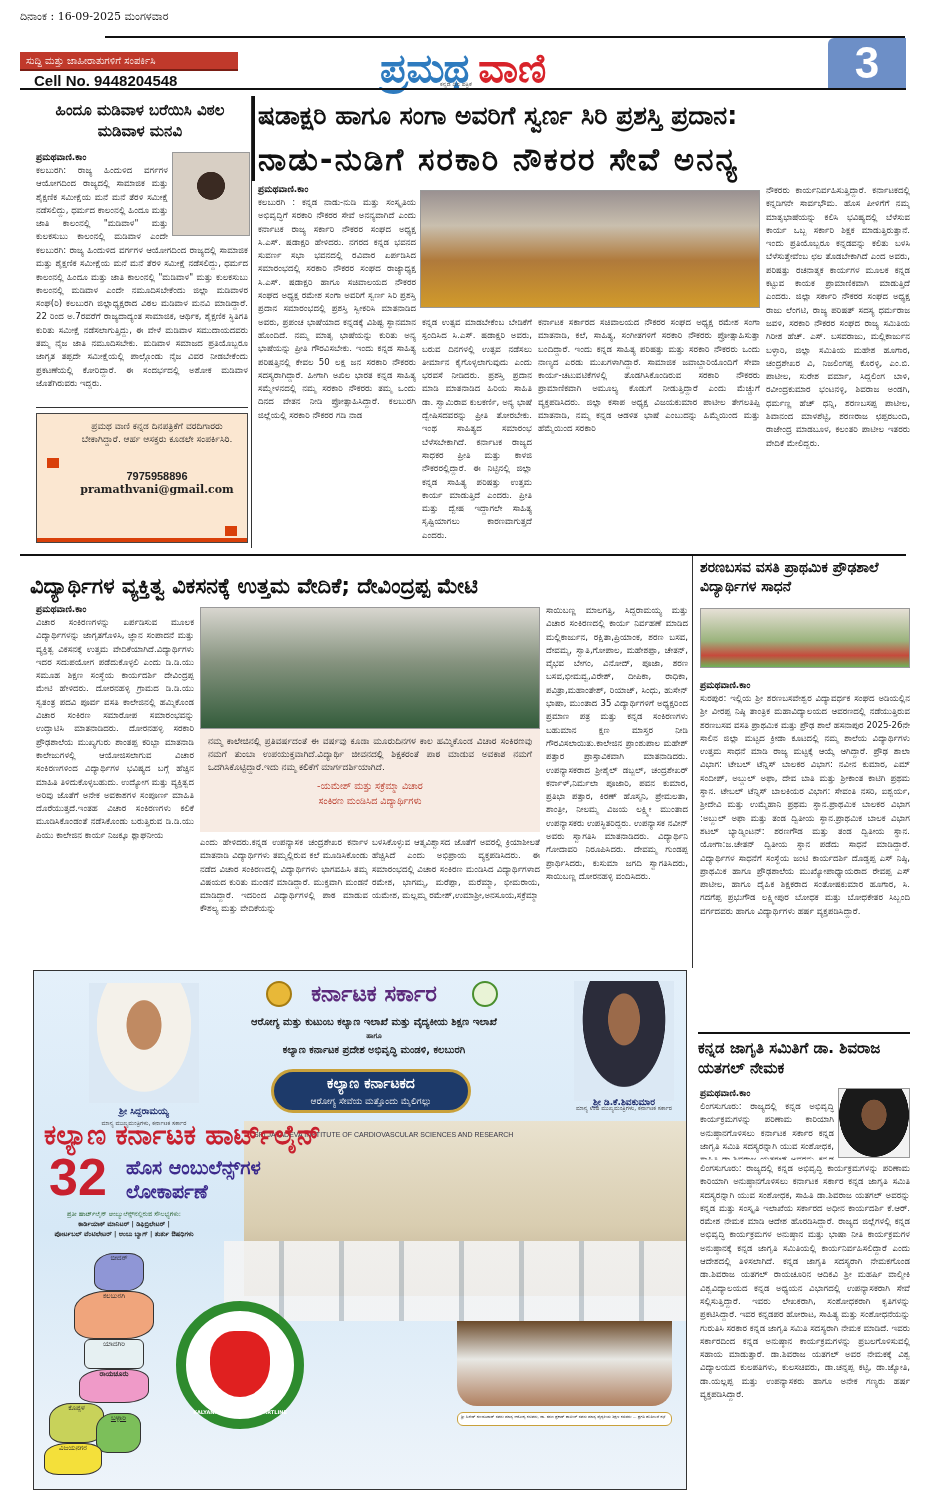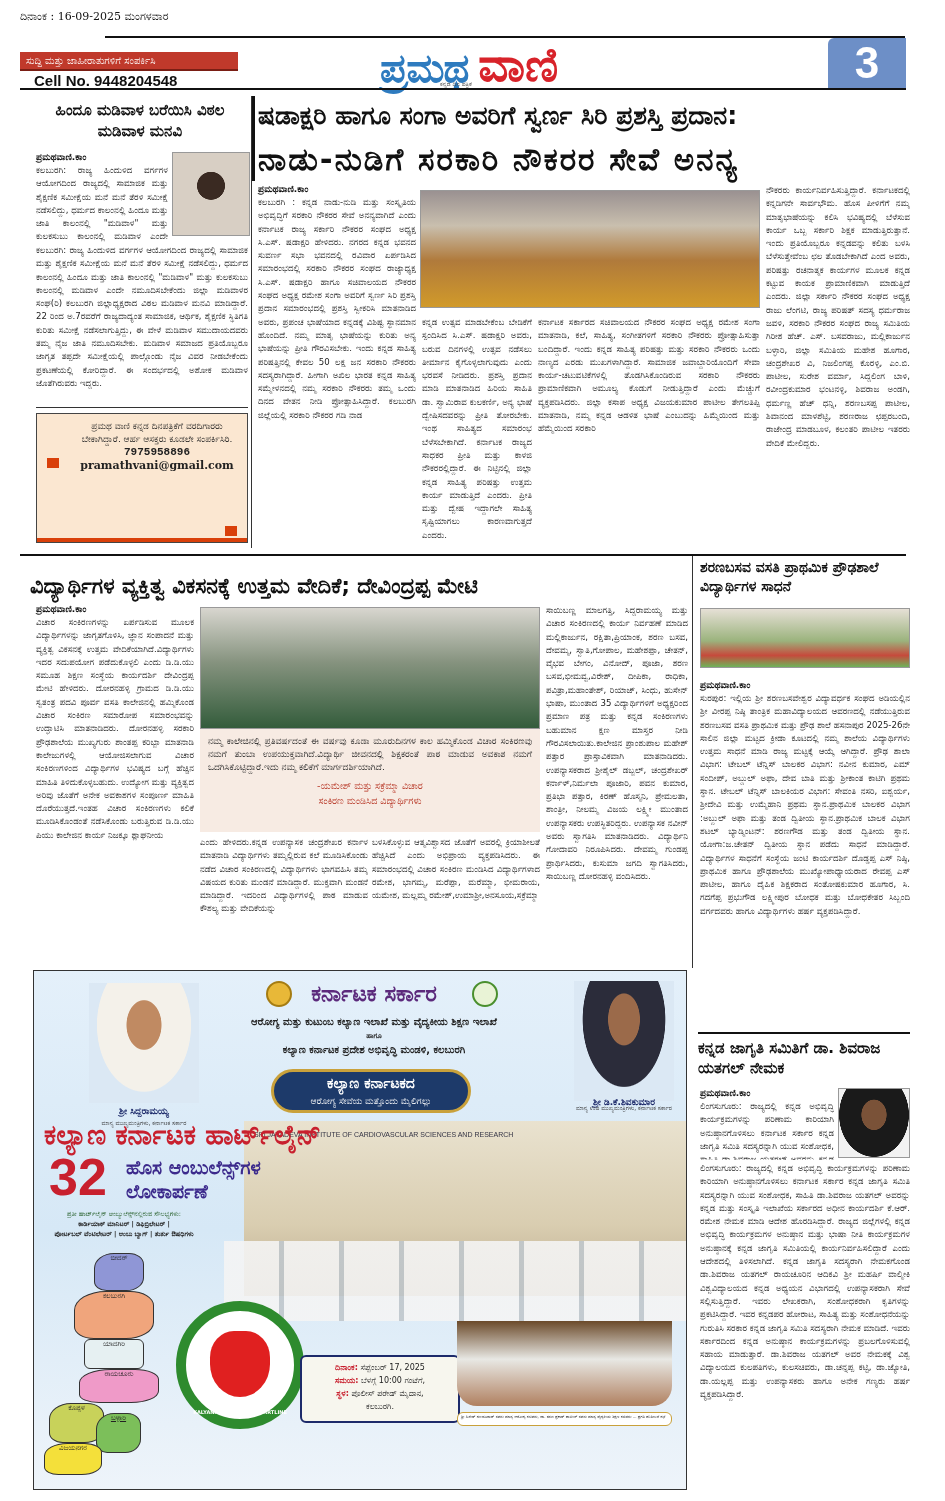--- a/index.html
+++ b/index.html
@@ -8,39 +8,39 @@
 
   .abs { position: absolute; }
 
   
   .date-line { left: 20px; top: 10px; font-family: "DejaVu Serif", serif; font-size: 11px; color: #111; }
   .top-rule { left: 105px; top: 36px; width: 800px; height: 2px; background: #111; }
   .contact-bar { left: 20px; top: 52px; width: 218px; height: 19px; background: #c0392b; color: #fff; font-size: 10px; padding: 3px 6px; border-bottom: 2px solid #7a1e14; }
   .cell-no { left: 34px; top: 72px; font-family: "Liberation Sans", sans-serif; font-weight: bold; font-size: 15px; color: #111; }
   .logo { left: 380px; top: 38px; height: 50px; display: flex; align-items: flex-end; }
   .logo .p1 { font-size: 40px; font-weight: bold; color: #2e7bbf; font-family: "DejaVu Sans", sans-serif; letter-spacing: -1px; line-height: 1; }
-  .logo .p2 { font-size: 47px; font-weight: bold; color: #d8232a; margin-left: 10px; font-family: "DejaVu Sans", sans-serif; line-height: 1; }
+  .logo .p2 { font-size: 40px; font-weight: bold; color: #d8232a; margin-left: 10px; font-family: "DejaVu Sans", sans-serif; line-height: 1; }
   .logo-tag { left: 440px; top: 80px; font-size: 6px; color: #444; }
   .page-num { left: 828px; top: 38px; width: 78px; height: 50px; background: #6d8fc7; color: #fff; font-family: "Liberation Sans", sans-serif; font-weight: bold; font-size: 44px; text-align: center; line-height: 50px; border-radius: 6px 0 0 0; }
   .mast-rule { left: 20px; top: 88px; width: 886px; height: 2px; background: #111; }
 
   
   .col-rule-v { width: 1px; background: #333; }
   .headline { font-weight: bold; color: #111; text-align: center; }
   .h-left1 { left: 30px; top: 100px; width: 220px; font-size: 15px; line-height: 21px; }
   .byline { font-weight: bold; font-size: 9px; color: #111; }
   .body-text { font-size: 8.6px; line-height: 13.3px; color: #222; text-align: justify; overflow: hidden; }
   .photo { background: linear-gradient(135deg,#b9a58f,#6b5b4b); border: 1px solid #999; overflow: hidden; }
   .portrait1 { left: 172px; top: 152px; width: 78px; height: 84px; background: radial-gradient(circle at 50% 40%, #3a2a22 0 22%, #d8cfc4 23% 100%); }
 
   
   .wanted { left: 36px; top: 413px; width: 212px; height: 130px; border: 1px solid #444; background: #fbe7d1; }
   .wanted-head { background: #1020c8; color: #fff; font-weight: bold; font-size: 17px; text-align: center; height: 30px; line-height: 30px; }
   .wanted-body { padding: 6px 10px 0 40px; font-size: 9px; text-align: center; line-height: 13px; color: #222; }
-  .wanted-phone { font-family: Liberation Mono, monospace; font-weight: bold; font-size: 11px; }
+  .wanted-phone { font-family: Liberation Sans, sans-serif; font-weight: bold; font-size: 11px; margin-top: 24px; }
   .wanted-mail { font-family: "DejaVu Serif", serif; font-weight: bold; font-size: 11px; }
   .sq { width: 12px; height: 10px; background: #d9400a; }
   .wanted-foot { position: absolute; left: 0; bottom: 0; width: 100%; height: 4px; background: #d9400a; }
 
   
   .lead-bar { left: 252px; top: 96px; width: 3px; height: 85px; background: #111; }
   .h-lead1 { left: 258px; top: 98px; width: 650px; font-size: 25px; line-height: 36px; text-align: left; }
   .h-lead2 { left: 258px; top: 138px; width: 650px; font-size: 31px; line-height: 42px; text-align: left; letter-spacing: 2px; }
   .lead-photo { left: 420px; top: 190px; width: 340px; height: 118px; background: linear-gradient(180deg,#9a9191 0%,#c9bfae 30%,#b07a3b 60%,#d19a2a 100%); }
 
@@ -188,37 +188,31 @@
     <div>ಪ್ರತೀ ಹಾರ್ಟ್‌ಲೈನ್ ಆಂಬ್ಯುಲೆನ್ಸ್‌ನಲ್ಲಿರುವ ಸೌಲಭ್ಯಗಳು:</div>
     <div class="ad-feat2">ಕಾರ್ಡಿಯಾಕ್ ಮಾನಿಟರ್ | ಡಿಫಿಬ್ರಿಲೇಟರ್ |</div>
     <div class="ad-feat2">ಪೋರ್ಟಬಲ್ ವೆಂಟಿಲೇಟರ್ | ಆಂಬು ಬ್ಯಾಗ್ | ತುರ್ತು ಔಷಧಿಗಳು</div>
   </div>
   <div class="ad-amb"></div>
 
   <div class="ad-map">
     <div class="map-region" style="left:50px;top:0;width:50px;height:38px;background:#8f96d6;"><span>ಬೀದರ್</span></div>
     <div class="map-region" style="left:30px;top:38px;width:80px;height:48px;background:#f0a57c;"><span>ಕಲಬುರಗಿ</span></div>
     <div class="map-region" style="left:40px;top:86px;width:60px;height:30px;background:#e6f0f2;border-radius:6px;"><span>ಯಾದಗಿರಿ</span></div>
-    <div class="map-region" style="left:35px;top:116px;width:80px;height:34px;background:#ef9ac8;"><span>ರಾಯಚೂರು</span></div>
+    <div class="map-region" style="left:35px;top:116px;width:70px;height:34px;background:#ef9ac8;font-weight:bold;"><span>ರಾಯಚೂರು</span></div>
     <div class="map-region" style="left:5px;top:150px;width:55px;height:40px;background:#c8d25a;"><span>ಕೊಪ್ಪಳ</span></div>
     <div class="map-region" style="left:52px;top:160px;width:45px;height:40px;background:#7cbf5a;text-decoration:underline;"><span>ಬಳ್ಳಾರಿ</span></div>
     <div class="map-region" style="left:0;top:190px;width:58px;height:32px;background:#f4e03a;"><span>ವಿಜಯನಗರ</span></div>
   </div>
 
   <div class="ad-logo">
     <div class="ad-logo-heart"></div>
     <div class="ad-logo-text">KALYANA KARNATAKA HEARTLINE</div>
   </div>
 
-  <div class="ad-event">
-    <div><b>ದಿನಾಂಕ:</b> <span>ಸೆಪ್ಟೆಂಬರ್ 17, 2025</span></div>
-    <div><b>ಸಮಯ:</b> <span>ಬೆಳಗ್ಗೆ 10:00 ಗಂಟೆಗೆ,</span></div>
-    <div><b>ಸ್ಥಳ:</b> <span>ಪೊಲೀಸ್ ಪರೇಡ್ ಮೈದಾನ,</span></div>
-    <div>ಕಲಬುರಗಿ.</div>
-  </div>
 
   <div class="ad-meeting"></div>
   <div class="ad-caption">ಶ್ರೀ ದಿನೇಶ್ ಗುಂಡೂರಾವ್ ರವರು ಮಾನ್ಯ ಆರೋಗ್ಯ ಸಚಿವರು, ಡಾ. ಶರಣ ಪ್ರಕಾಶ್ ಪಾಟೀಲ್ ರವರು ಮಾನ್ಯ ವೈದ್ಯಕೀಯ ಶಿಕ್ಷಣ ಸಚಿವರು ... ಪ್ರಗತಿ ಪರಿಶೀಲನೆ ಸಭೆ</div>
 </div>
 
 <div class="abs sec-rule" style="left:698px;top:1032px;width:212px;"></div>
 <div class="abs headline h-right3">ಕನ್ನಡ ಜಾಗೃತಿ ಸಮಿತಿಗೆ ಡಾ. ಶಿವರಾಜ ಯತಗಲ್ ನೇಮಕ</div>
 <div class="abs byline" style="left:700px;top:1088px;">ಪ್ರಮಥವಾಣಿ.ಕಾಂ</div>
 <div class="abs photo portrait3"></div>
 <div class="abs body-text" style="left:700px;top:1100px;width:134px;height:60px;">ಲಿಂಗಸುಗೂರು: ರಾಜ್ಯದಲ್ಲಿ ಕನ್ನಡ ಅಭಿವೃದ್ಧಿ ಕಾರ್ಯಕ್ರಮಗಳನ್ನು ಪರಿಣಾಮ ಕಾರಿಯಾಗಿ ಅನುಷ್ಠಾನಗೊಳಿಸಲು ಕರ್ನಾಟಕ ಸರ್ಕಾರ ಕನ್ನಡ ಜಾಗೃತಿ ಸಮಿತಿ ಸದಸ್ಯರನ್ನಾಗಿ ಯುವ ಸಂಶೋಧಕ, ಸಾಹಿತಿ ಡಾ.ಶಿವರಾಜ ಯತಗಲ್ ಅವರನ್ನು ಕನ್ನಡ ಮತ್ತು ಸಂಸ್ಕೃತಿ ಇಲಾಖೆಯ ಸರ್ಕಾರದ ಅಧೀನ ಕಾರ್ಯದರ್ಶಿ ಕೆ.ಆರ್. ರಮೇಶ ನೇಮಕ ಮಾಡಿ ಆದೇಶ ಹೊರಡಿಸಿದ್ದಾರೆ. ರಾಜ್ಯದ ಜಿಲ್ಲೆಗಳಲ್ಲಿ ಕನ್ನಡ ಅಭಿವೃದ್ಧಿ ಕಾರ್ಯಕ್ರಮಗಳ ಅನುಷ್ಠಾನ ಮತ್ತು ಭಾಷಾ ನೀತಿ ಕಾರ್ಯಕ್ರಮಗಳ ಅನುಷ್ಠಾನಕ್ಕೆ ಕನ್ನಡ ಜಾಗೃತಿ ಸಮಿತಿಯಲ್ಲಿ ಕಾರ್ಯನಿರ್ವಹಿಸಲಿದ್ದಾರೆ ಎಂದು ಆದೇಶದಲ್ಲಿ ತಿಳಿಸಲಾಗಿದೆ. ಕನ್ನಡ ಜಾಗೃತಿ ಸದಸ್ಯರಾಗಿ ನೇಮಕಗೊಂಡ ಡಾ.ಶಿವರಾಜ ಯತಗಲ್ ರಾಯಚೂರಿನ ಆದಿಕವಿ ಶ್ರೀ ಮಹರ್ಷಿ ವಾಲ್ಮೀಕಿ ವಿಶ್ವವಿದ್ಯಾಲಯದ ಕನ್ನಡ ಅಧ್ಯಯನ ವಿಭಾಗದಲ್ಲಿ ಉಪನ್ಯಾಸಕರಾಗಿ ಸೇವೆ ಸಲ್ಲಿಸುತ್ತಿದ್ದಾರೆ. ಇವರು ಲೇಖಕರಾಗಿ, ಸಂಶೋಧಕರಾಗಿ ಕೃತಿಗಳನ್ನು ಪ್ರಕಟಿಸಿದ್ದಾರೆ. ಇವರ ಕನ್ನಡಪರ ಹೋರಾಟ, ಸಾಹಿತ್ಯ ಮತ್ತು ಸಂಶೋಧನೆಯನ್ನು ಗುರುತಿಸಿ ಸರಕಾರ ಕನ್ನಡ ಜಾಗೃತಿ ಸಮಿತಿ ಸದಸ್ಯರಾಗಿ ನೇಮಕ ಮಾಡಿದೆ. ಇವರು ಸರ್ಕಾರದಿಂದ ಕನ್ನಡ ಅನುಷ್ಠಾನ ಕಾರ್ಯಕ್ರಮಗಳನ್ನು ಪ್ರಬಲಗೊಳಿಸುವಲ್ಲಿ ಸಹಾಯ ಮಾಡುತ್ತಾರೆ. ಡಾ.ಶಿವರಾಜ ಯತಗಲ್ ಅವರ ನೇಮಕಕ್ಕೆ ವಿಶ್ವ ವಿದ್ಯಾಲಯದ ಕುಲಪತಿಗಳು, ಕುಲಸಚಿವರು, ಡಾ.ಚನ್ನಪ್ಪ ಕಟ್ಟಿ, ಡಾ.ಜ್ಯೋತಿ, ಡಾ.ಯಲ್ಲಪ್ಪ ಮತ್ತು ಉಪನ್ಯಾಸಕರು ಹಾಗೂ ಅನೇಕ ಗಣ್ಯರು ಹರ್ಷ ವ್ಯಕ್ತಪಡಿಸಿದ್ದಾರೆ.</div>

